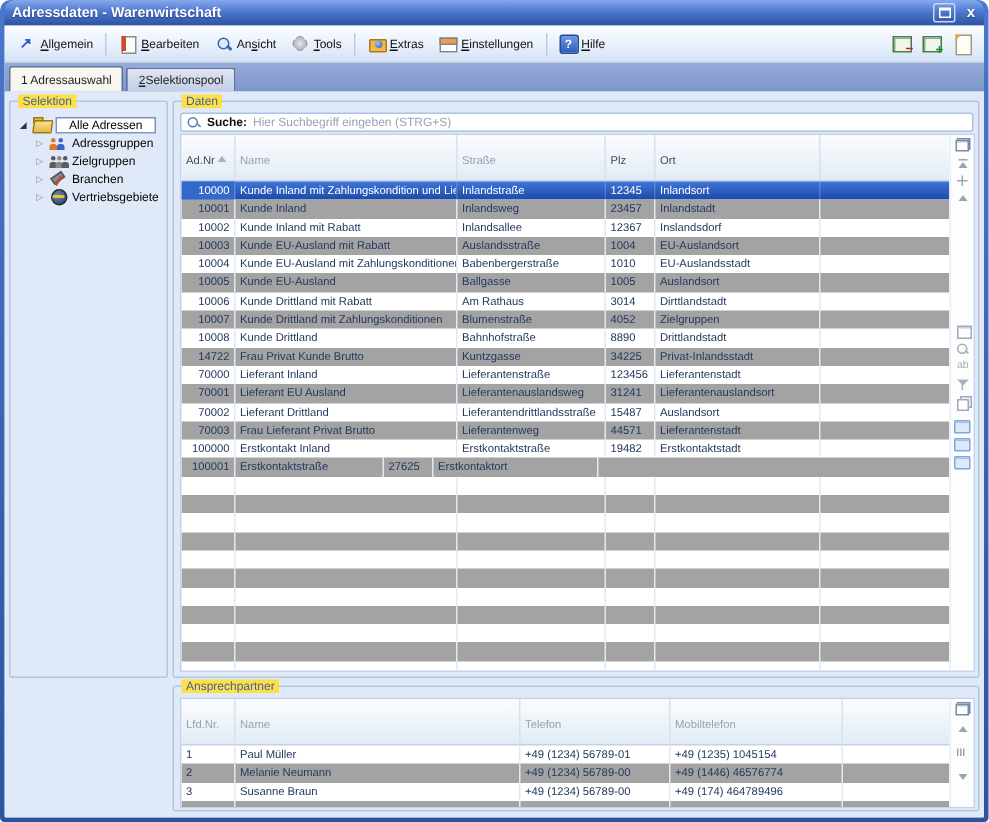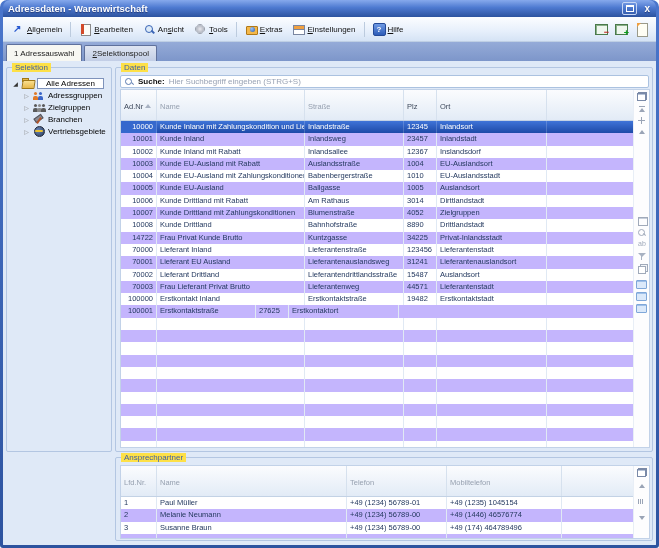--- a/index.html
+++ b/index.html
@@ -102,21 +102,21 @@
   .grid{position:absolute;background:#fff;border:1px solid #c2d2e8;font-size:7.5px;color:#24395f;overflow:hidden}
   #grid-main{left:4px;top:21px;width:530px;height:359px}
   #grid-kontakt{left:4px;top:7px;width:530px;height:74px}
   .grid-inner{position:absolute;left:0;top:0;right:16px;bottom:0;overflow:hidden}
   .grid-strip{position:absolute;right:0;top:0;width:16px;bottom:0;background:#fdfdfe;border-left:1px solid #e8eef6}
   .g-header{display:flex;height:31px;background:linear-gradient(#fbfcfe,#e2ebf6);border-bottom:1px solid #c3d2e5}
   .g-hcell{padding:2px 3px 0;border-right:1px solid #d6e1ee;color:#3f4a5c;white-space:nowrap;overflow:hidden;display:flex;align-items:center;gap:2px}
   .g-hcell.dim{color:#97a1b0}
   .sort-icon{width:0;height:0;border-left:3px solid transparent;border-right:3px solid transparent;border-bottom:4px solid #a8b2c2;margin-top:-1px}
   .g-row{display:flex;height:12.3px;line-height:12px;cursor:default}
-  .g-row.stripe{background:#c4b5fd}
+  .g-row.stripe{background:#a3a3a3}
   .g-row.selected{background:linear-gradient(#3f74d8,#1d4aa8);color:#fff}
   .g-cell{padding:0 3px;border-right:1px solid #e0e9f4;overflow:hidden;white-space:nowrap}
   .g-row.selected .g-cell{border-right-color:rgba(255,255,255,.18)}
   .g-row.selected .g-cell.first{background:#3568cd;text-align:right}
   .w-adnr{width:36px;text-align:right}
   .w-name{width:148px}
   .w-str{width:99px}
   .w-plz{width:33px}
   .w-ort{width:110px}
   .w-lfd{width:36px;text-align:left}

